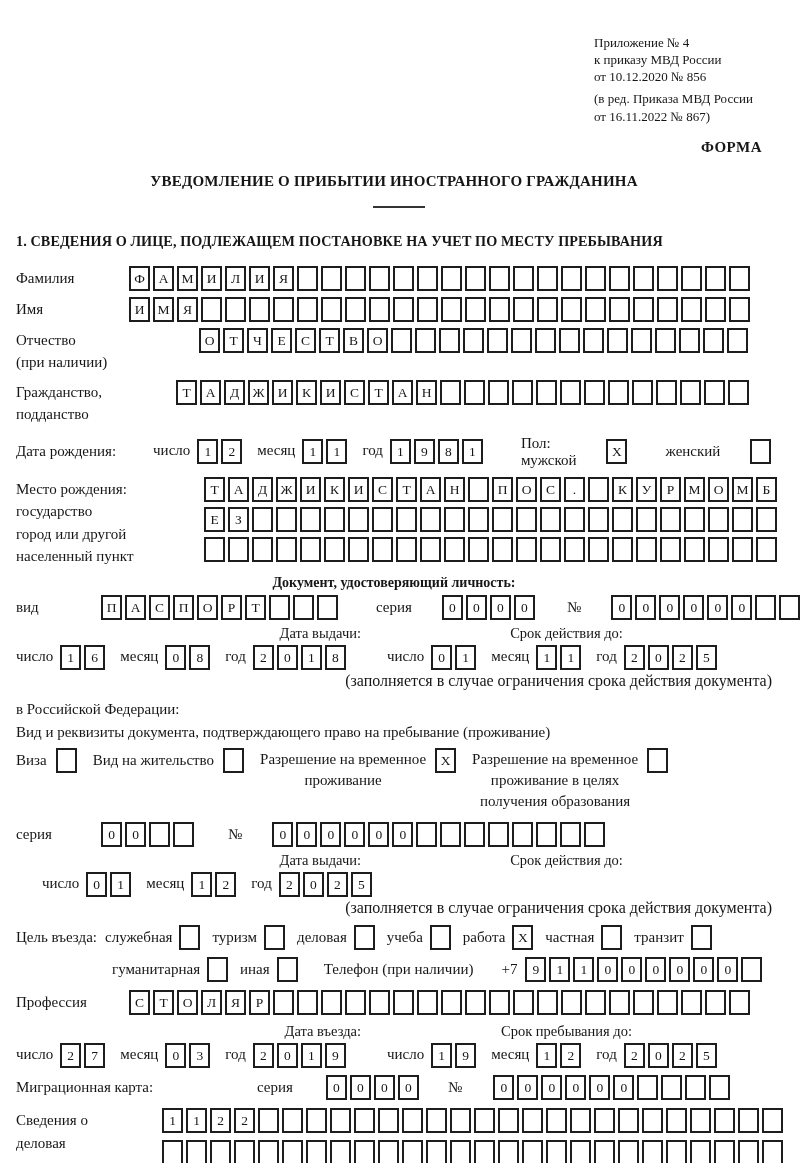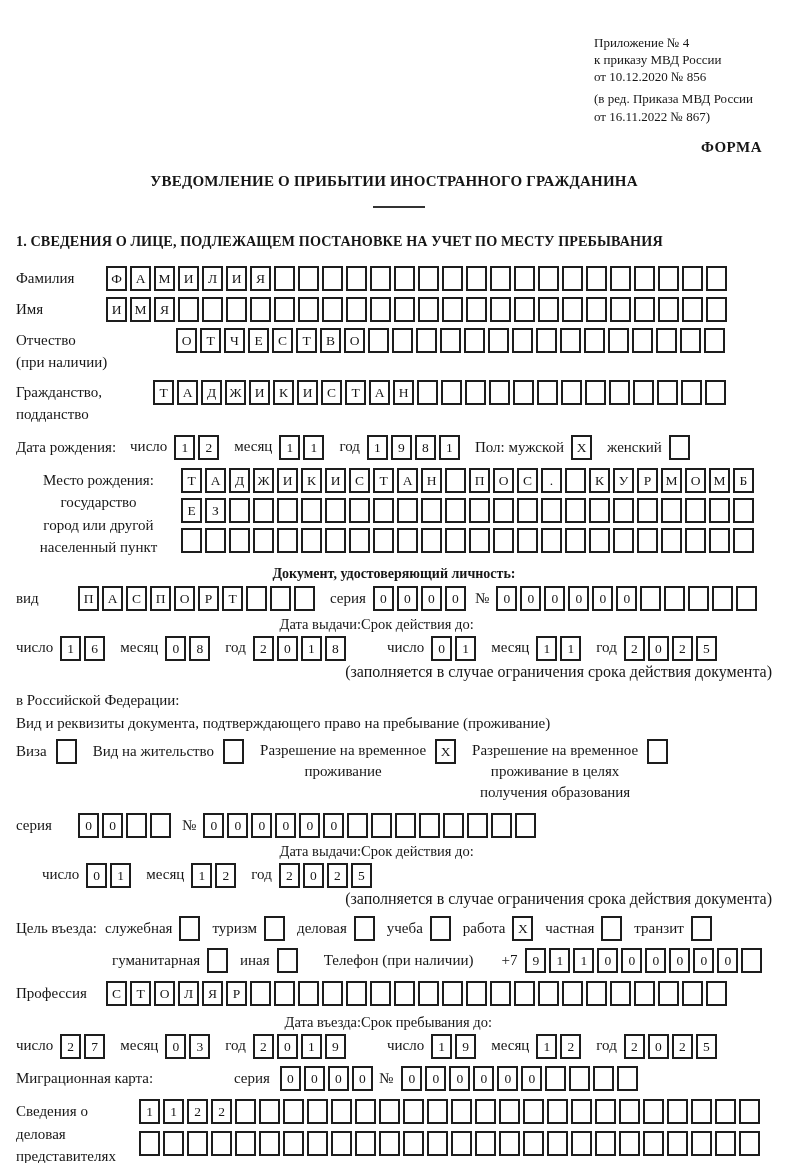--- a/index.html
+++ b/index.html
@@ -18,38 +18,38 @@
   .title .blank { display:inline-block; width:52px; border-bottom:2px solid #333; height:14px; margin-left:10px; vertical-align:baseline; }
   .sect { font-weight:bold; font-size:14.2px; margin-top:18px; letter-spacing:.1px; }
   
   .cell {
     display:inline-block; width:21px; height:25px; border:2px solid #1d1d1d;
     margin-right:3px; text-align:center; font-size:13.5px; line-height:21px;
     vertical-align:middle; background:#fff; overflow:hidden;
   }
   .boxes { white-space:nowrap; display:inline-block; vertical-align:middle; }
   
-  .row { display:flex; align-items:center; margin-top:6px; }
+  .row { display:flex; align-items:center; margin-top:6px;gap:23px; }
   .row.top { align-items:flex-start; }
   .lbl { flex:0 0 auto; }
   .lblcol { line-height:1.5; padding-top:1px; }
-  .w90 { width:90px; } .w160 { width:160px; } .w137 { width:137px; } .w165 { width:165px;text-align:center; } .w105 { width:105px; }
+  .w90 { width:90px; } .w160 { width:160px; } .w137 { width:137px; } .w165 { width:165px; } .w105 { width:105px; }
   .stack .boxrow { margin-top:5px; white-space:nowrap; }
   .stack .boxrow:first-child { margin-top:0; }
   
   .il { margin:0 7px 0 12px; }
   .dglbl { margin:0 7px 0 12px; }
   .dglbl.first { margin-left:0; }
   
   .dochead { text-align:center; font-weight:bold; font-size:14px; margin-top:7px; }
   
   .dates { margin-top:5px; }
   .dheads { display:flex; font-size:14.5px; }
   .dh-left { width:345px; text-align:right; }
-  .dh-right { flex:1; }
+  .dh-right { flex:1; text-align:center; }
   .dgs { display:flex; align-items:center; margin-top:3px; }
   .dg-left { width:345px; white-space:nowrap; }
   .dg-right { flex:1; padding-left:26px; white-space:nowrap; }
   .dnote { text-align:right; font-size:16px; margin-top:2px; }
   
   .intro { margin-top:8px; line-height:1.55; }
   
   .options { display:flex; align-items:flex-start; margin-top:4px; gap:13px; }
   .opt { display:flex; align-items:flex-start; gap:9px; }
   .opt .single { line-height:25px; }

